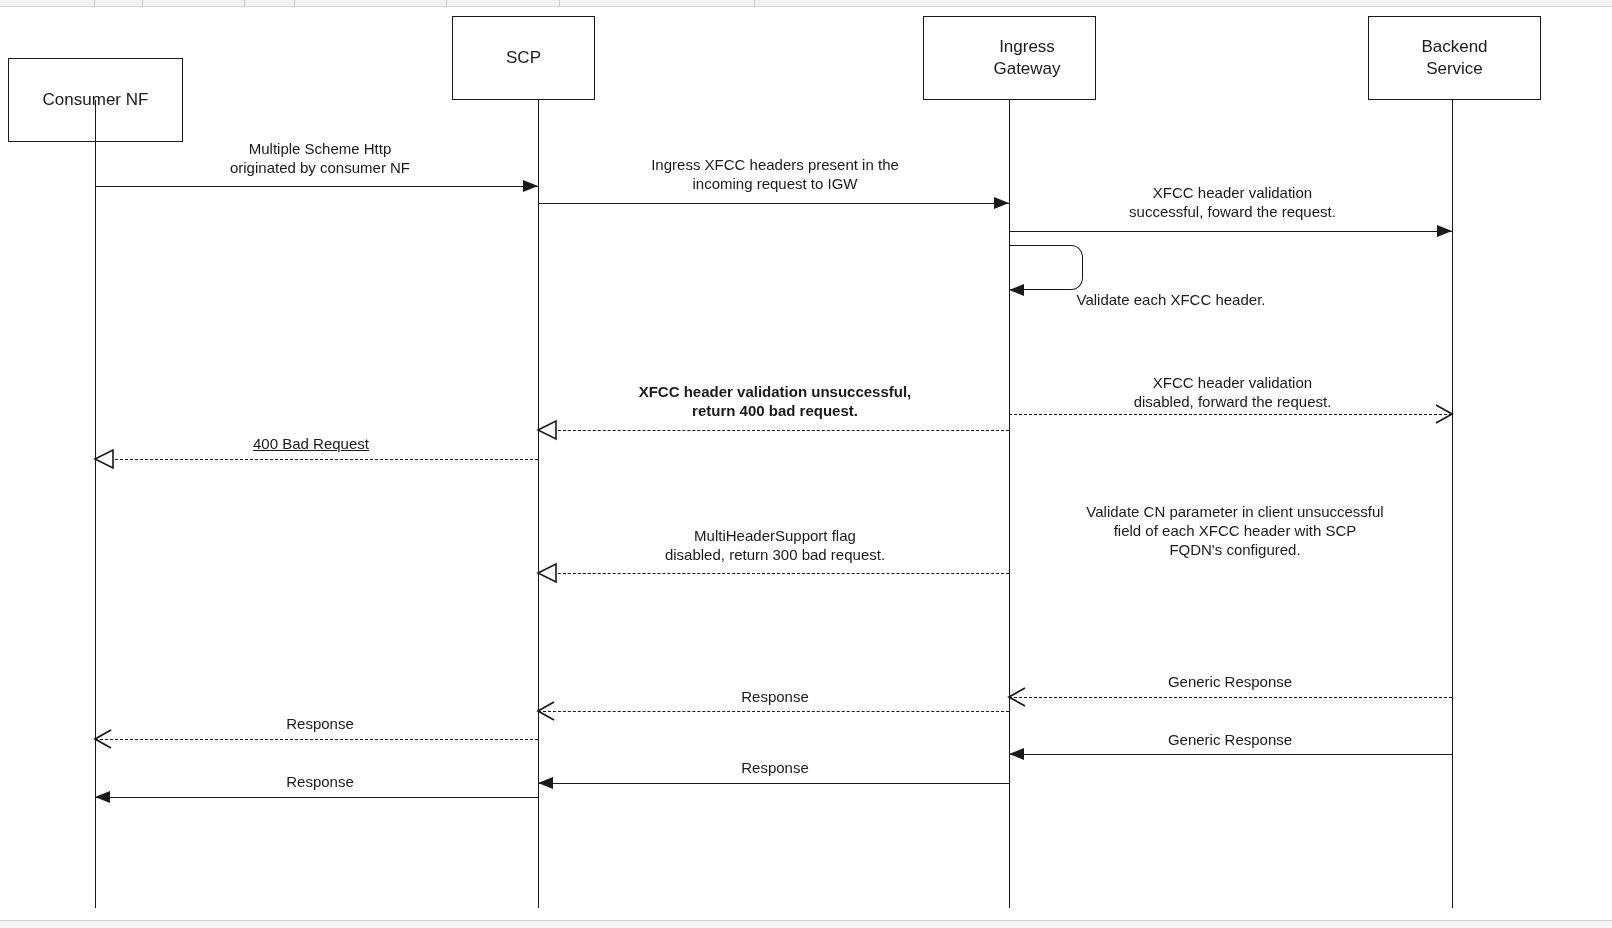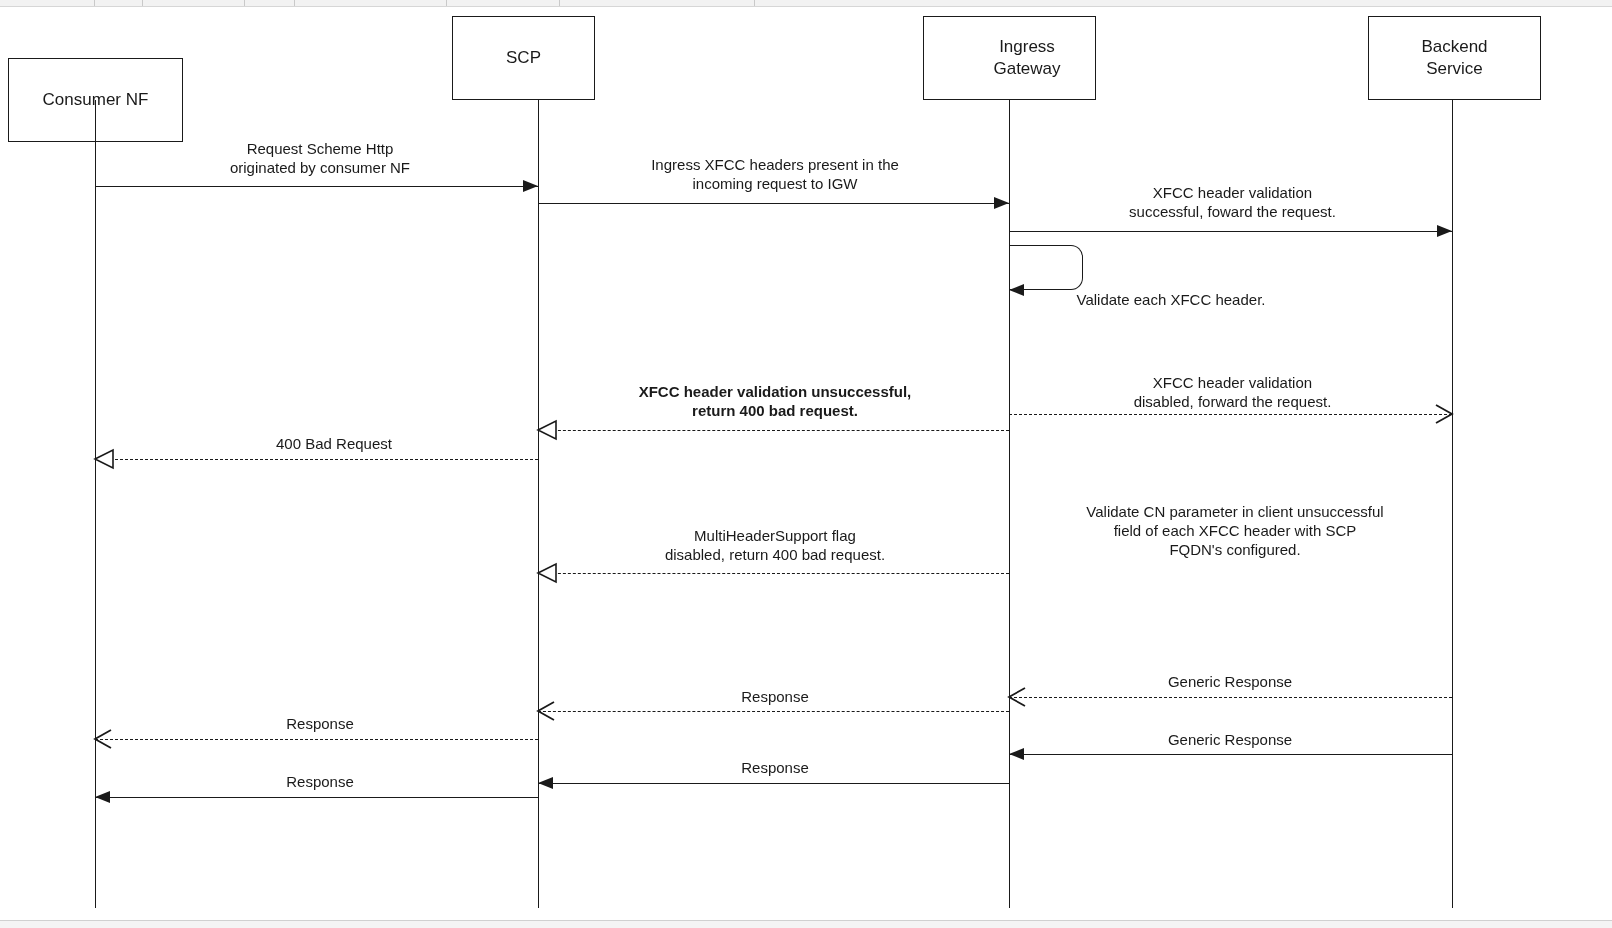--- a/index.html
+++ b/index.html
@@ -134,21 +134,21 @@
   <div id="messages-layer">
       <div style="position: absolute; left: 0px; top: 0px; width: 100%; height: 0px;">
         <div class="msg-line" style="left: 95px; top: 186px; width: 443px;"></div>
         <span class="arrowhead" style="left: 526px; top: 174px;">
           <svg width="24" height="24" viewBox="-12 -12 24 24">
             <g transform="scale(-1,1)">
               <path d="M0,0 L15,-6 L15,6 Z" fill="#1a1a1a"></path>
             </g>
           </svg>
         </span>
-        <div class="msg-label" style="left: 130px; top: 140px; width: 380px;">Request Scheme Http
+        <div class="msg-label" style="left: 130px; top: 140px; width: 380px;">Multiple Scheme Http
 originated by consumer NF</div>
       </div>
       <div style="position: absolute; left: 0px; top: 0px; width: 100%; height: 0px;">
         <div class="msg-line" style="left: 538px; top: 203px; width: 471px;"></div>
         <span class="arrowhead" style="left: 997px; top: 191px;">
           <svg width="24" height="24" viewBox="-12 -12 24 24">
             <g transform="scale(-1,1)">
               <path d="M0,0 L15,-6 L15,6 Z" fill="#1a1a1a"></path>
             </g>
           </svg>
@@ -205,38 +205,38 @@
       </div>
       <div style="position: absolute; left: 0px; top: 0px; width: 100%; height: 0px;">
         <div class="msg-line dashed" style="left: 95px; top: 459px; width: 443px;"></div>
         <span class="arrowhead" style="left: 83px; top: 447px;">
           <svg width="24" height="24" viewBox="-12 -12 24 24">
             <g>
               <path d="M0,0 L18,-9 L18,9 Z" fill="#ffffff" stroke="#1a1a1a" stroke-width="1.6" stroke-linejoin="miter"></path>
             </g>
           </svg>
         </span>
-        <div class="msg-label" style="left: 139px; top: 435px; width: 390px;">400 Bad Request</div>
+        <div class="msg-label" style="left: 116px; top: 435px; width: 390px; text-decoration: underline;">400 Bad Request</div>
       </div>
       <div style="position: absolute; left: 0px; top: 0px; width: 100%; height: 0px;">
         <div class="msg-label" style="left: 1020px; top: 503px; width: 430px;">Validate CN parameter in client unsuccessful
 field of each XFCC header with SCP
 FQDN's configured.</div>
       </div>
       <div style="position: absolute; left: 0px; top: 0px; width: 100%; height: 0px;">
         <div class="msg-line dashed" style="left: 538px; top: 573px; width: 471px;"></div>
         <span class="arrowhead" style="left: 526px; top: 561px;">
           <svg width="24" height="24" viewBox="-12 -12 24 24">
             <g>
               <path d="M0,0 L18,-9 L18,9 Z" fill="#ffffff" stroke="#1a1a1a" stroke-width="1.6" stroke-linejoin="miter"></path>
             </g>
           </svg>
         </span>
         <div class="msg-label" style="left: 560px; top: 527px; width: 430px;">MultiHeaderSupport flag
-disabled, return 400 bad request.</div>
+disabled, return 300 bad request.</div>
       </div>
       <div style="position: absolute; left: 0px; top: 0px; width: 100%; height: 0px;">
         <div class="msg-line dashed" style="left: 1009px; top: 697px; width: 443px;"></div>
         <span class="arrowhead" style="left: 997px; top: 685px;">
           <svg width="24" height="24" viewBox="-12 -12 24 24">
             <g>
               <path d="M16,-9 L0,0 L16,9" fill="none" stroke="#1a1a1a" stroke-width="1.8" stroke-linecap="butt" stroke-linejoin="miter"></path>
             </g>
           </svg>
         </span>

